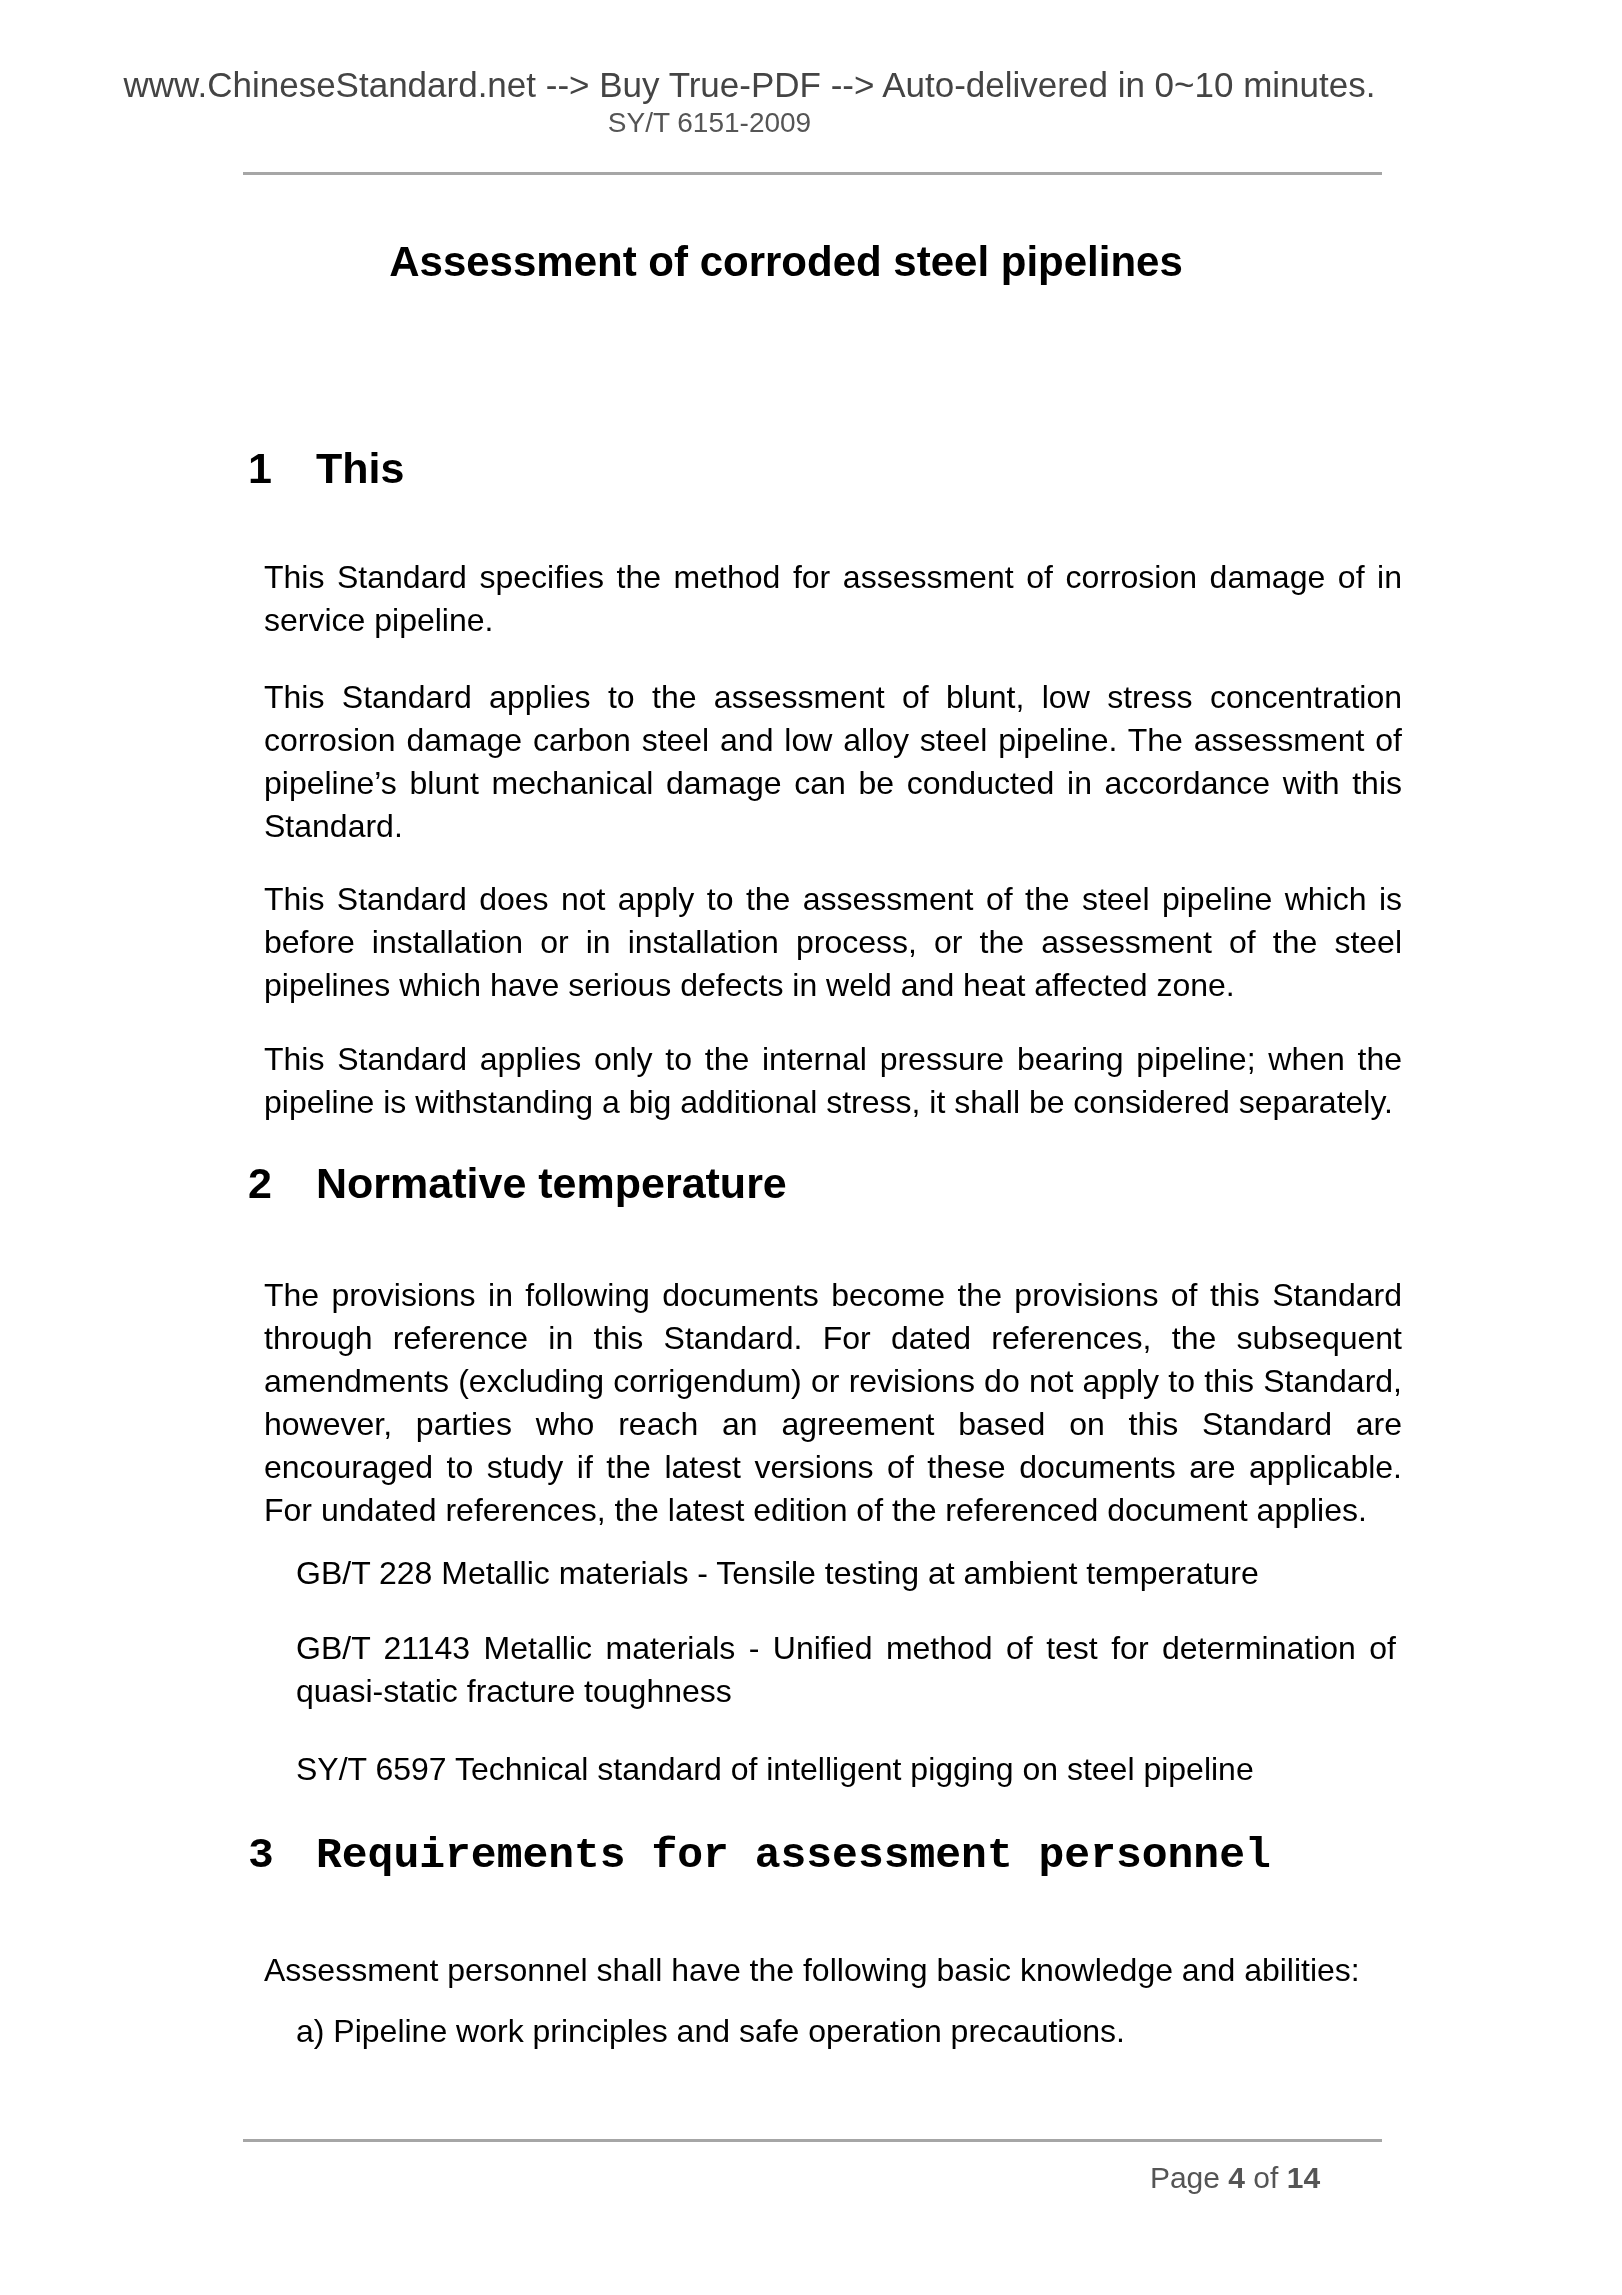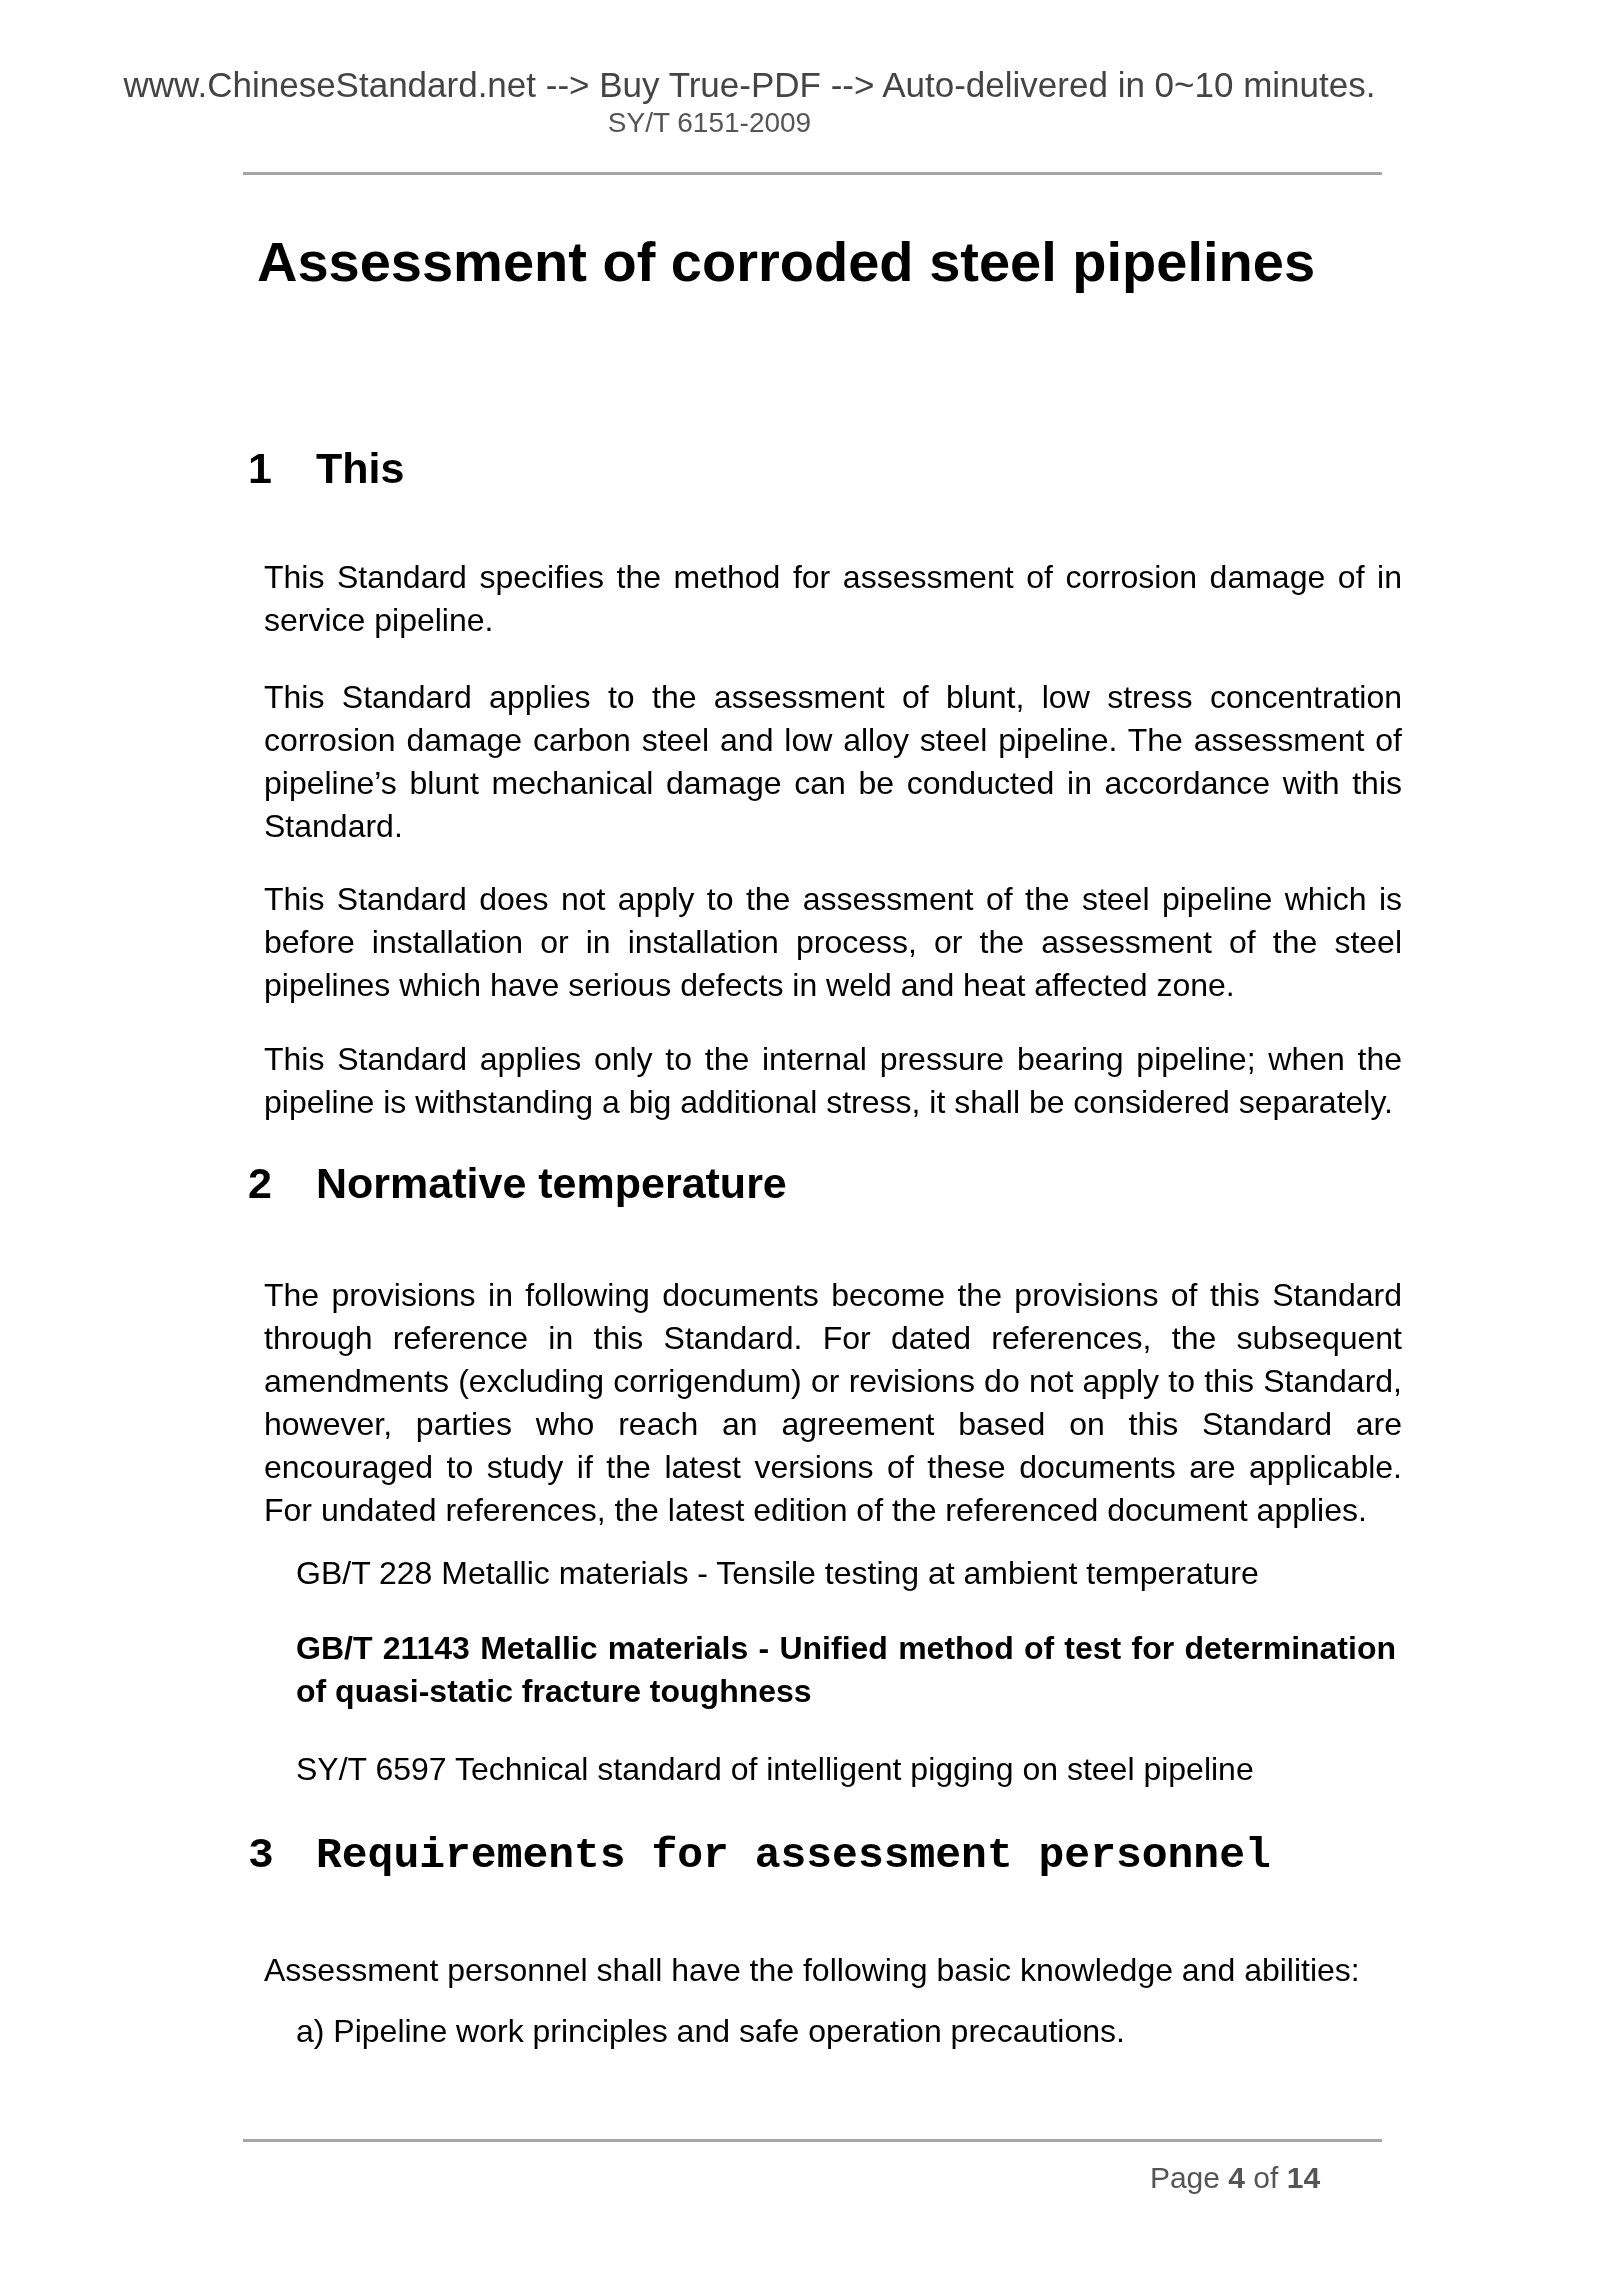--- a/index.html
+++ b/index.html
@@ -32,21 +32,21 @@
     color: #555555;
     white-space: nowrap;
   }
   .rule {
     left: 243px; width: 1139px; height: 2.5px;
     background: #a6a6a6;
   }
   .doc-title {
     left: 0; width: 1572px; top: 237px;
     text-align: center;
-    font-size: 56px;
+    font-size: 42px;
     line-height: 50px;
     font-weight: bold;
     white-space: nowrap;
   }
   .heading {
     left: 248px; width: 1138px;
     font-size: 43px;
     line-height: 50px;
     font-weight: bold;
     white-space: nowrap;
@@ -94,21 +94,21 @@
 <p class="abs para" style="top:540px;">This Standard specifies the method for assessment of corrosion damage of in service pipeline.</p>
 <p class="abs para" style="top:660px;">This Standard applies to the assessment of blunt, low stress concentration corrosion damage carbon steel and low alloy steel pipeline. The assessment of pipeline’s blunt mechanical damage can be conducted in accordance with this Standard.</p>
 <p class="abs para" style="top:862px;">This Standard does not apply to the assessment of the steel pipeline which is before installation or in installation process, or the assessment of the steel pipelines which have serious defects in weld and heat affected zone.</p>
 <p class="abs para" style="top:1022px;">This Standard applies only to the internal pressure bearing pipeline; when the pipeline is withstanding a big additional stress, it shall be considered separately.</p>
 
 <div class="abs heading" style="top:1158px;">
   <span class="num">2</span><span>Normative temperature</span>
 </div>
 <p class="abs para" style="top:1258px;">The provisions in following documents become the provisions of this Standard through reference in this Standard. For dated references, the subsequent amendments (excluding corrigendum) or revisions do not apply to this Standard, however, parties who reach an agreement based on this Standard are encouraged to study if the latest versions of these documents are applicable. For undated references, the latest edition of the referenced document applies.</p>
 <p class="abs ref" style="top:1548px;">GB/T 228 Metallic materials - Tensile testing at ambient temperature</p>
-<p class="abs ref" style="top:1623px;font-weight:bold;">GB/T 21143 Metallic materials - Unified method of test for determination of quasi-static fracture toughness</p>
+<p class="abs ref" style="top:1623px;">GB/T 21143 Metallic materials - Unified method of test for determination of quasi-static fracture toughness</p>
 <p class="abs ref" style="top:1744px;">SY/T 6597 Technical standard of intelligent pigging on steel pipeline</p>
 
 <div class="abs heading" style="top:1831px;font-family:Liberation Mono, monospace;">
   <span class="num">3</span><span>Requirements for assessment personnel</span>
 </div>
 <p class="abs para" style="top:1933px;">Assessment personnel shall have the following basic knowledge and abilities:</p>
 <p class="abs ref" style="top:2006px;">a) Pipeline work principles and safe operation precautions.</p>
 
 <div class="abs rule" style="top:2139px;"></div>
 <div class="abs footer">

